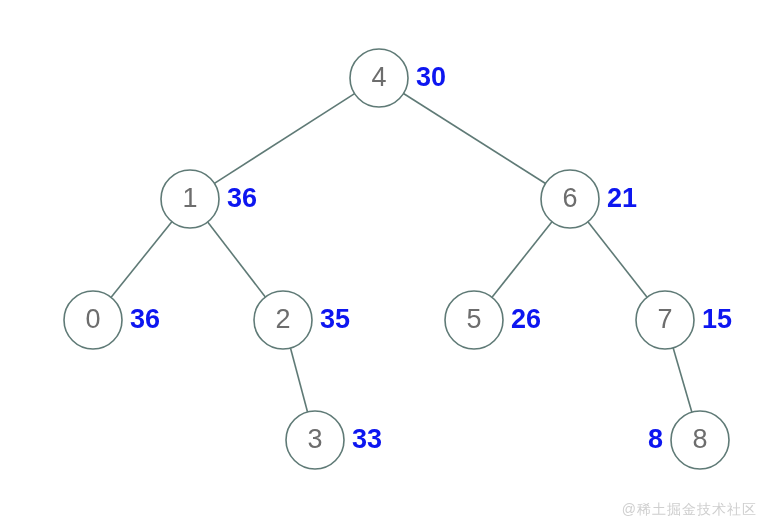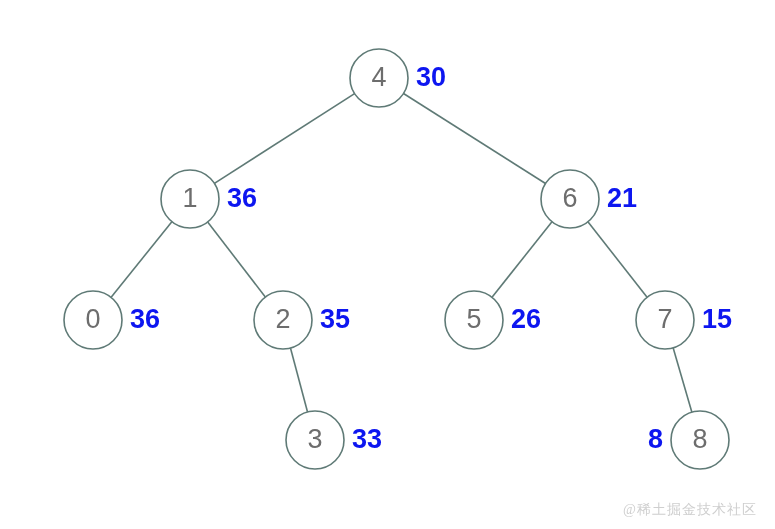--- a/index.html
+++ b/index.html
@@ -49,21 +49,21 @@
     dominant-baseline: middle;
   }
   .node-value.right { text-anchor: start; }
   .node-value.left  { text-anchor: end; }
   #watermark {
     position: absolute;
     right: 18px;
     bottom: 10px;
     color: #cfcfcf;
     font-size: 14px;
-    font-family: Liberation Serif, serif;
+    font-family: Liberation Sans, sans-serif;
     letter-spacing: 1px;
     white-space: nowrap;
   }
 </style>
 </head>
 <body>
 
 <div id="canvas">
   <svg id="tree-svg" viewBox="0 0 775 529" xmlns="http://www.w3.org/2000/svg">
     <g id="edges-layer">

